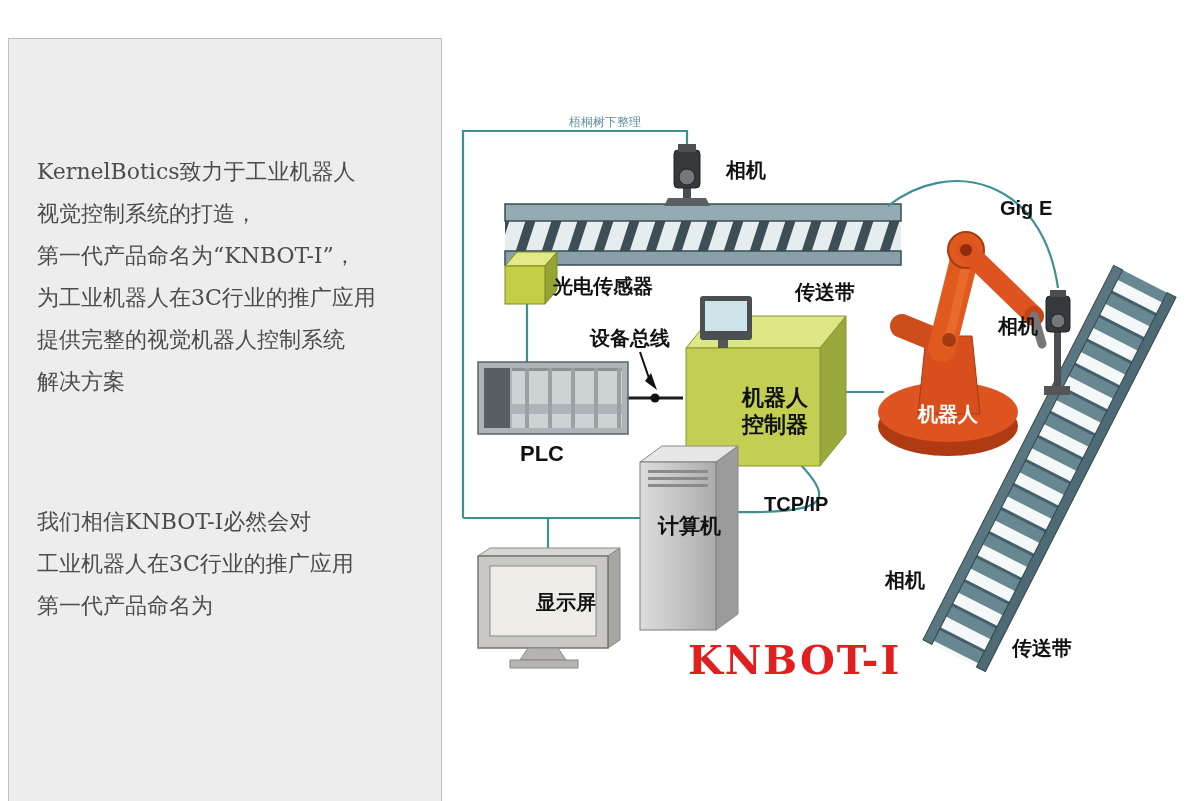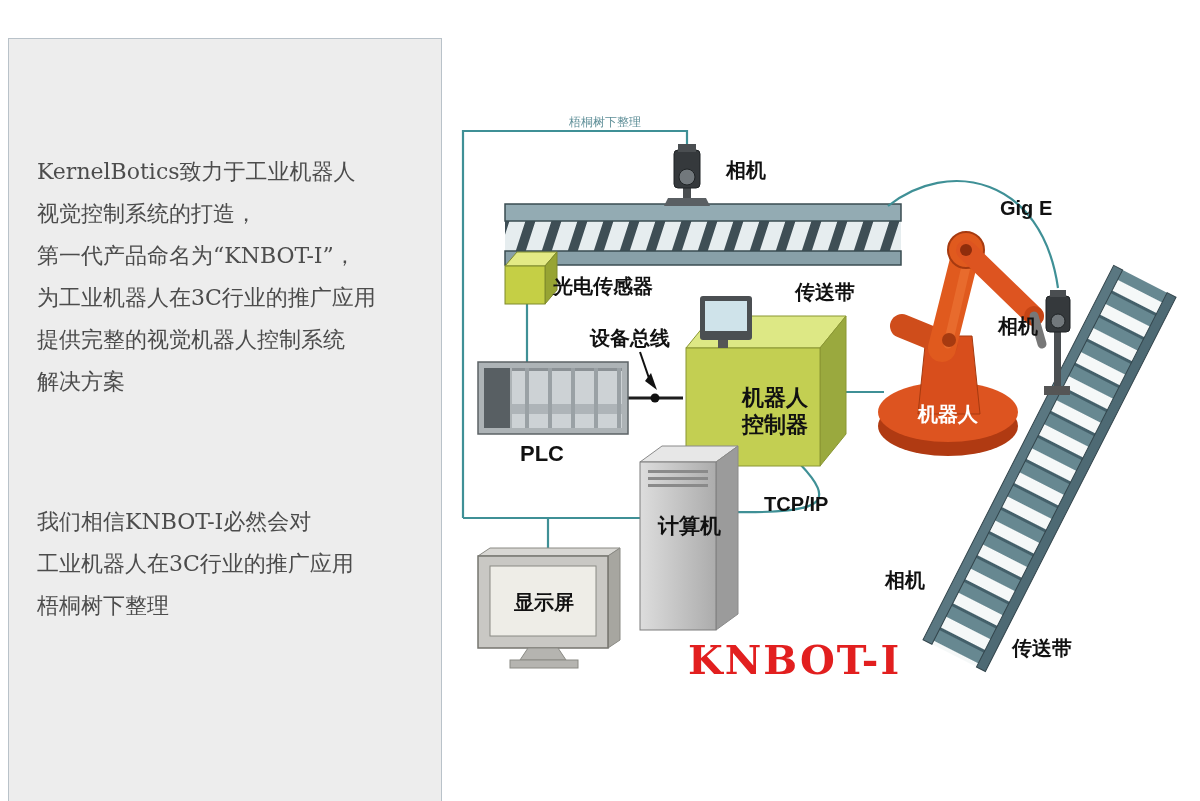--- a/index.html
+++ b/index.html
@@ -29,41 +29,41 @@
   .watermark{
     position:absolute;left:569px;top:114px;font-size:12px;color:#5f8f98;
     font-weight:normal;z-index:5;white-space:nowrap;
   }
   .controller-label{left:742px;top:384px;font-size:22px;line-height:27px;}
   .robot-label{left:914px;top:402px;width:68px;text-align:center;color:#ffffff;font-size:20px;}
   .computer-label{
     left:658px;top:512px;width:24px;word-break:break-all;
     font-size:21px;line-height:27px;text-align:right;
   }
-  .monitor-label{left:492px;top:590px;width:104px;text-align:center;}
+  .monitor-label{left:492px;top:590px;width:104px;text-align:right;}
   .knbot-title{
     position:absolute;left:688px;top:636px;z-index:5;
     font-family:"DejaVu Serif","Liberation Serif",serif;
     font-size:40px;font-weight:600;color:#e21f1f;letter-spacing:2px;white-space:nowrap;
   }
   svg.diagram{position:absolute;left:0;top:0;z-index:1;}
 </style>
 </head>
 <body>
 
 <div class="left-panel">
   <div class="para">KernelBotics致力于工业机器人
 视觉控制系统的打造，
 第一代产品命名为“KNBOT-I”，
 为工业机器人在3C行业的推广应用
 提供完整的视觉机器人控制系统
 解决方案</div>
   <div class="para para2">我们相信KNBOT-I必然会对
 工业机器人在3C行业的推广应用
-梧桐树下整理</div>
+第一代产品命名为</div>
 </div>
 
 <svg class="diagram" width="1200" height="801" viewBox="0 0 1200 801">
   <defs>
     <pattern id="slats" width="26" height="34" patternUnits="userSpaceOnUse" patternTransform="skewX(-18)">
       <rect width="26" height="34" fill="#e6edef"></rect>
       <rect width="10" height="34" fill="#3e4e55"></rect>
     </pattern>
     <pattern id="rungs" width="27" height="64" patternUnits="userSpaceOnUse">
       <rect width="27" height="64" fill="#f5f8f8"></rect>

